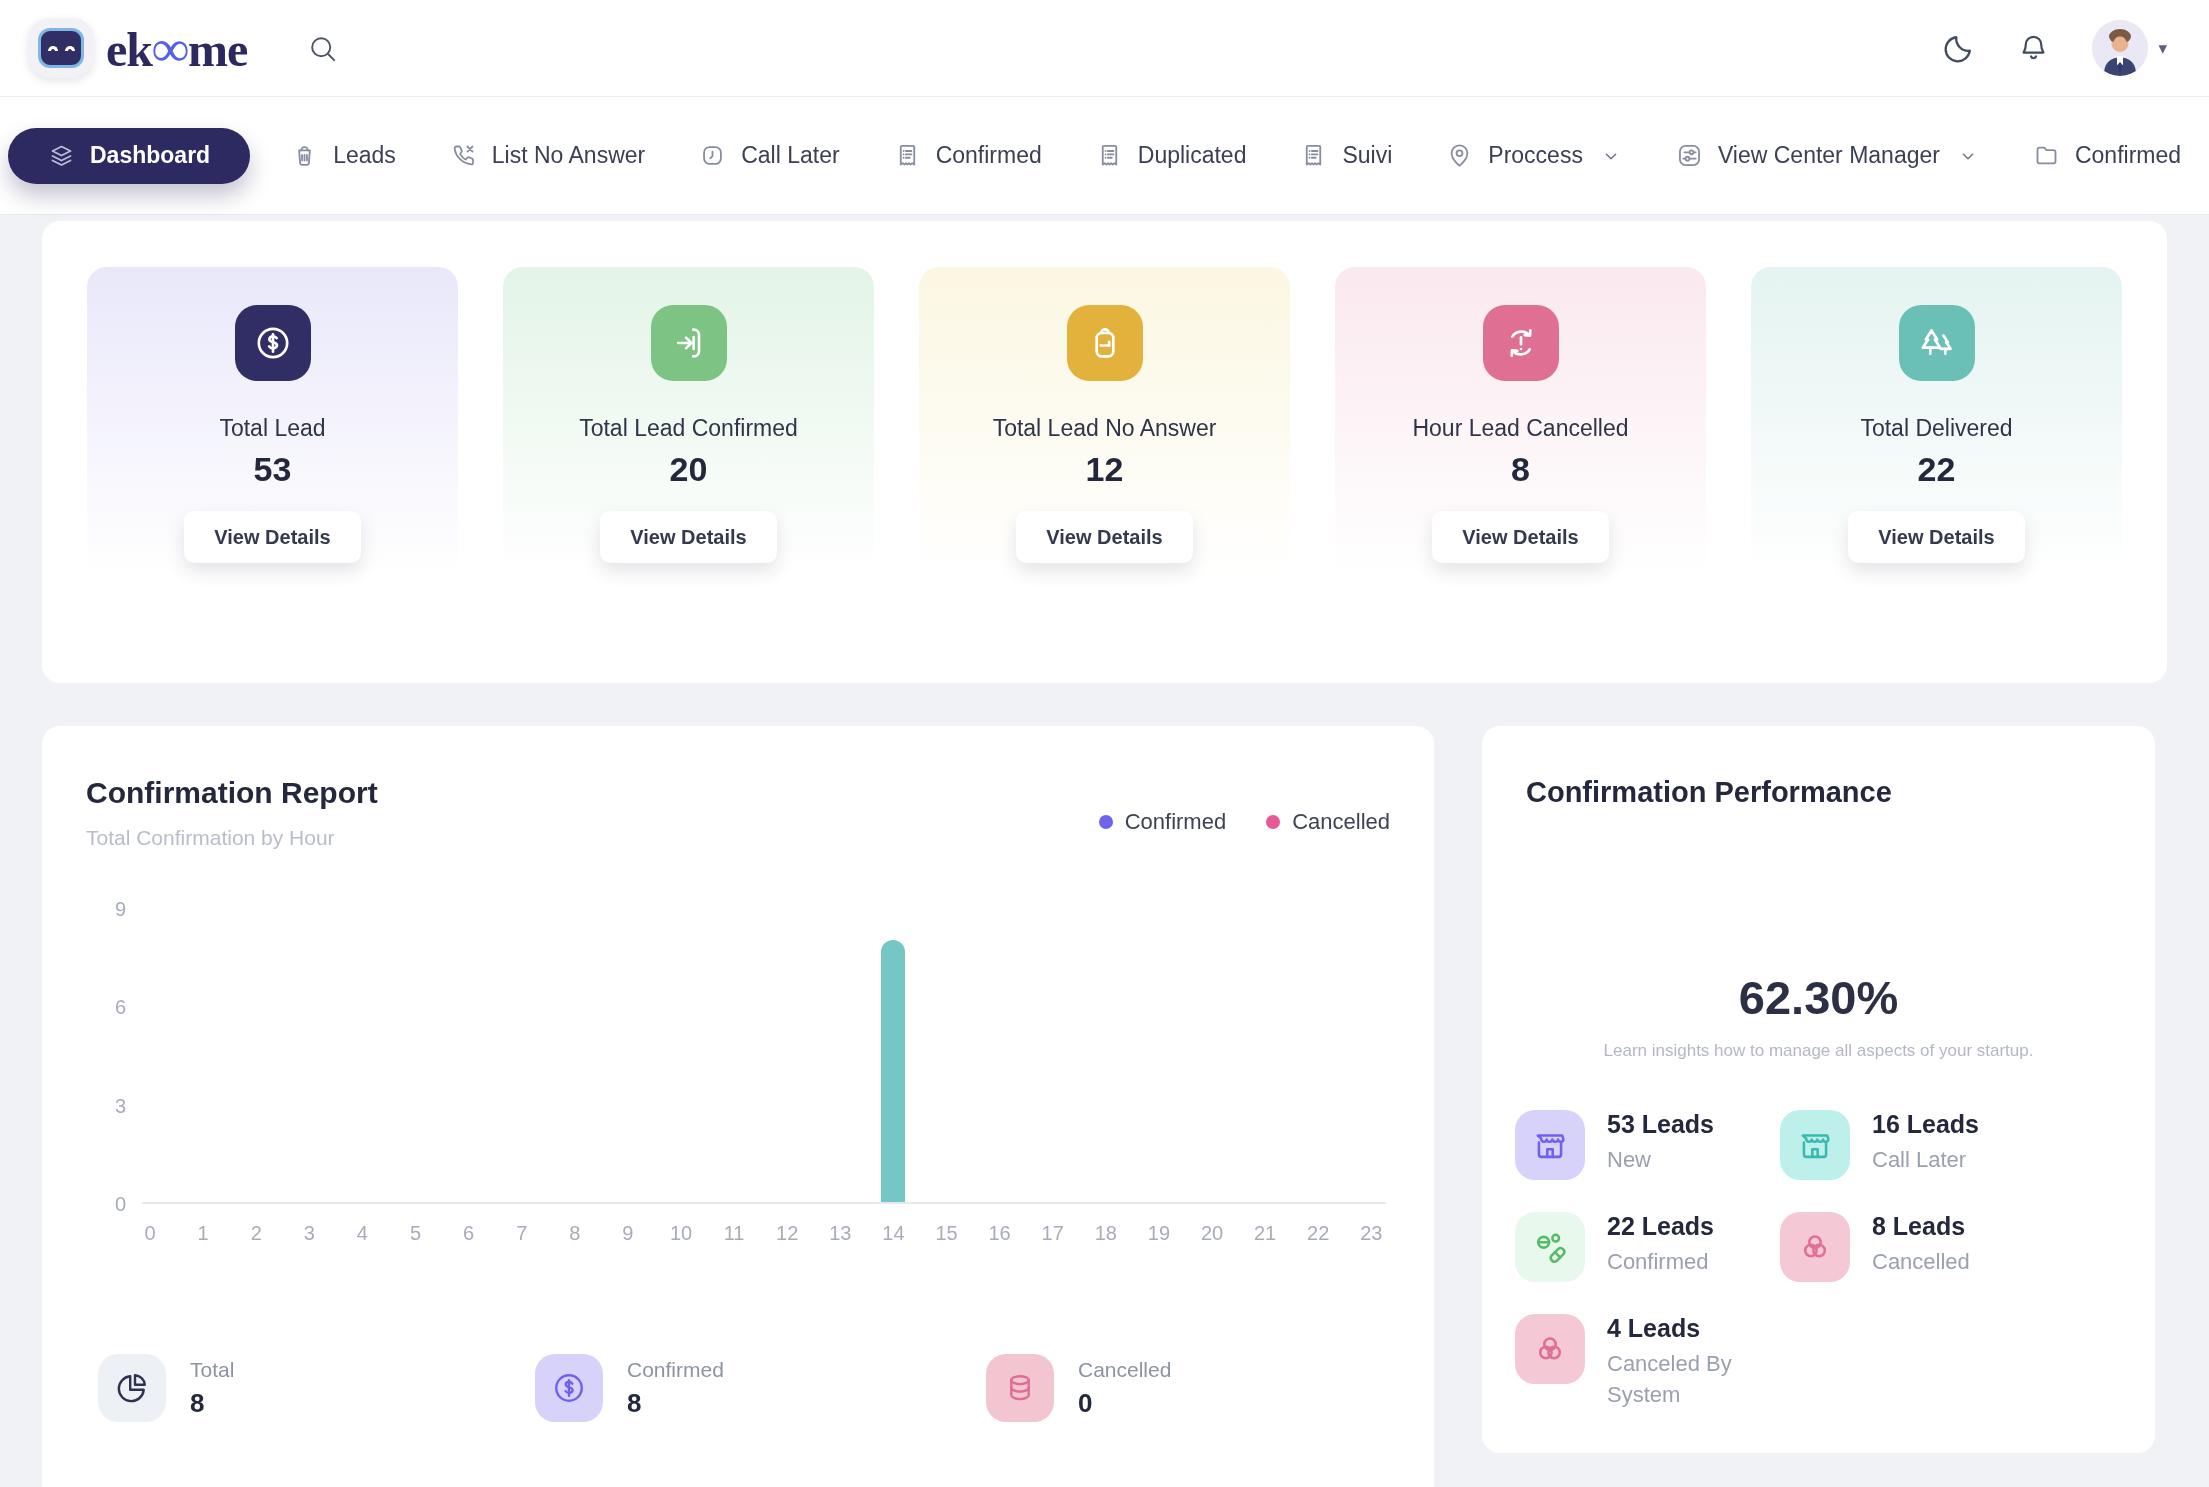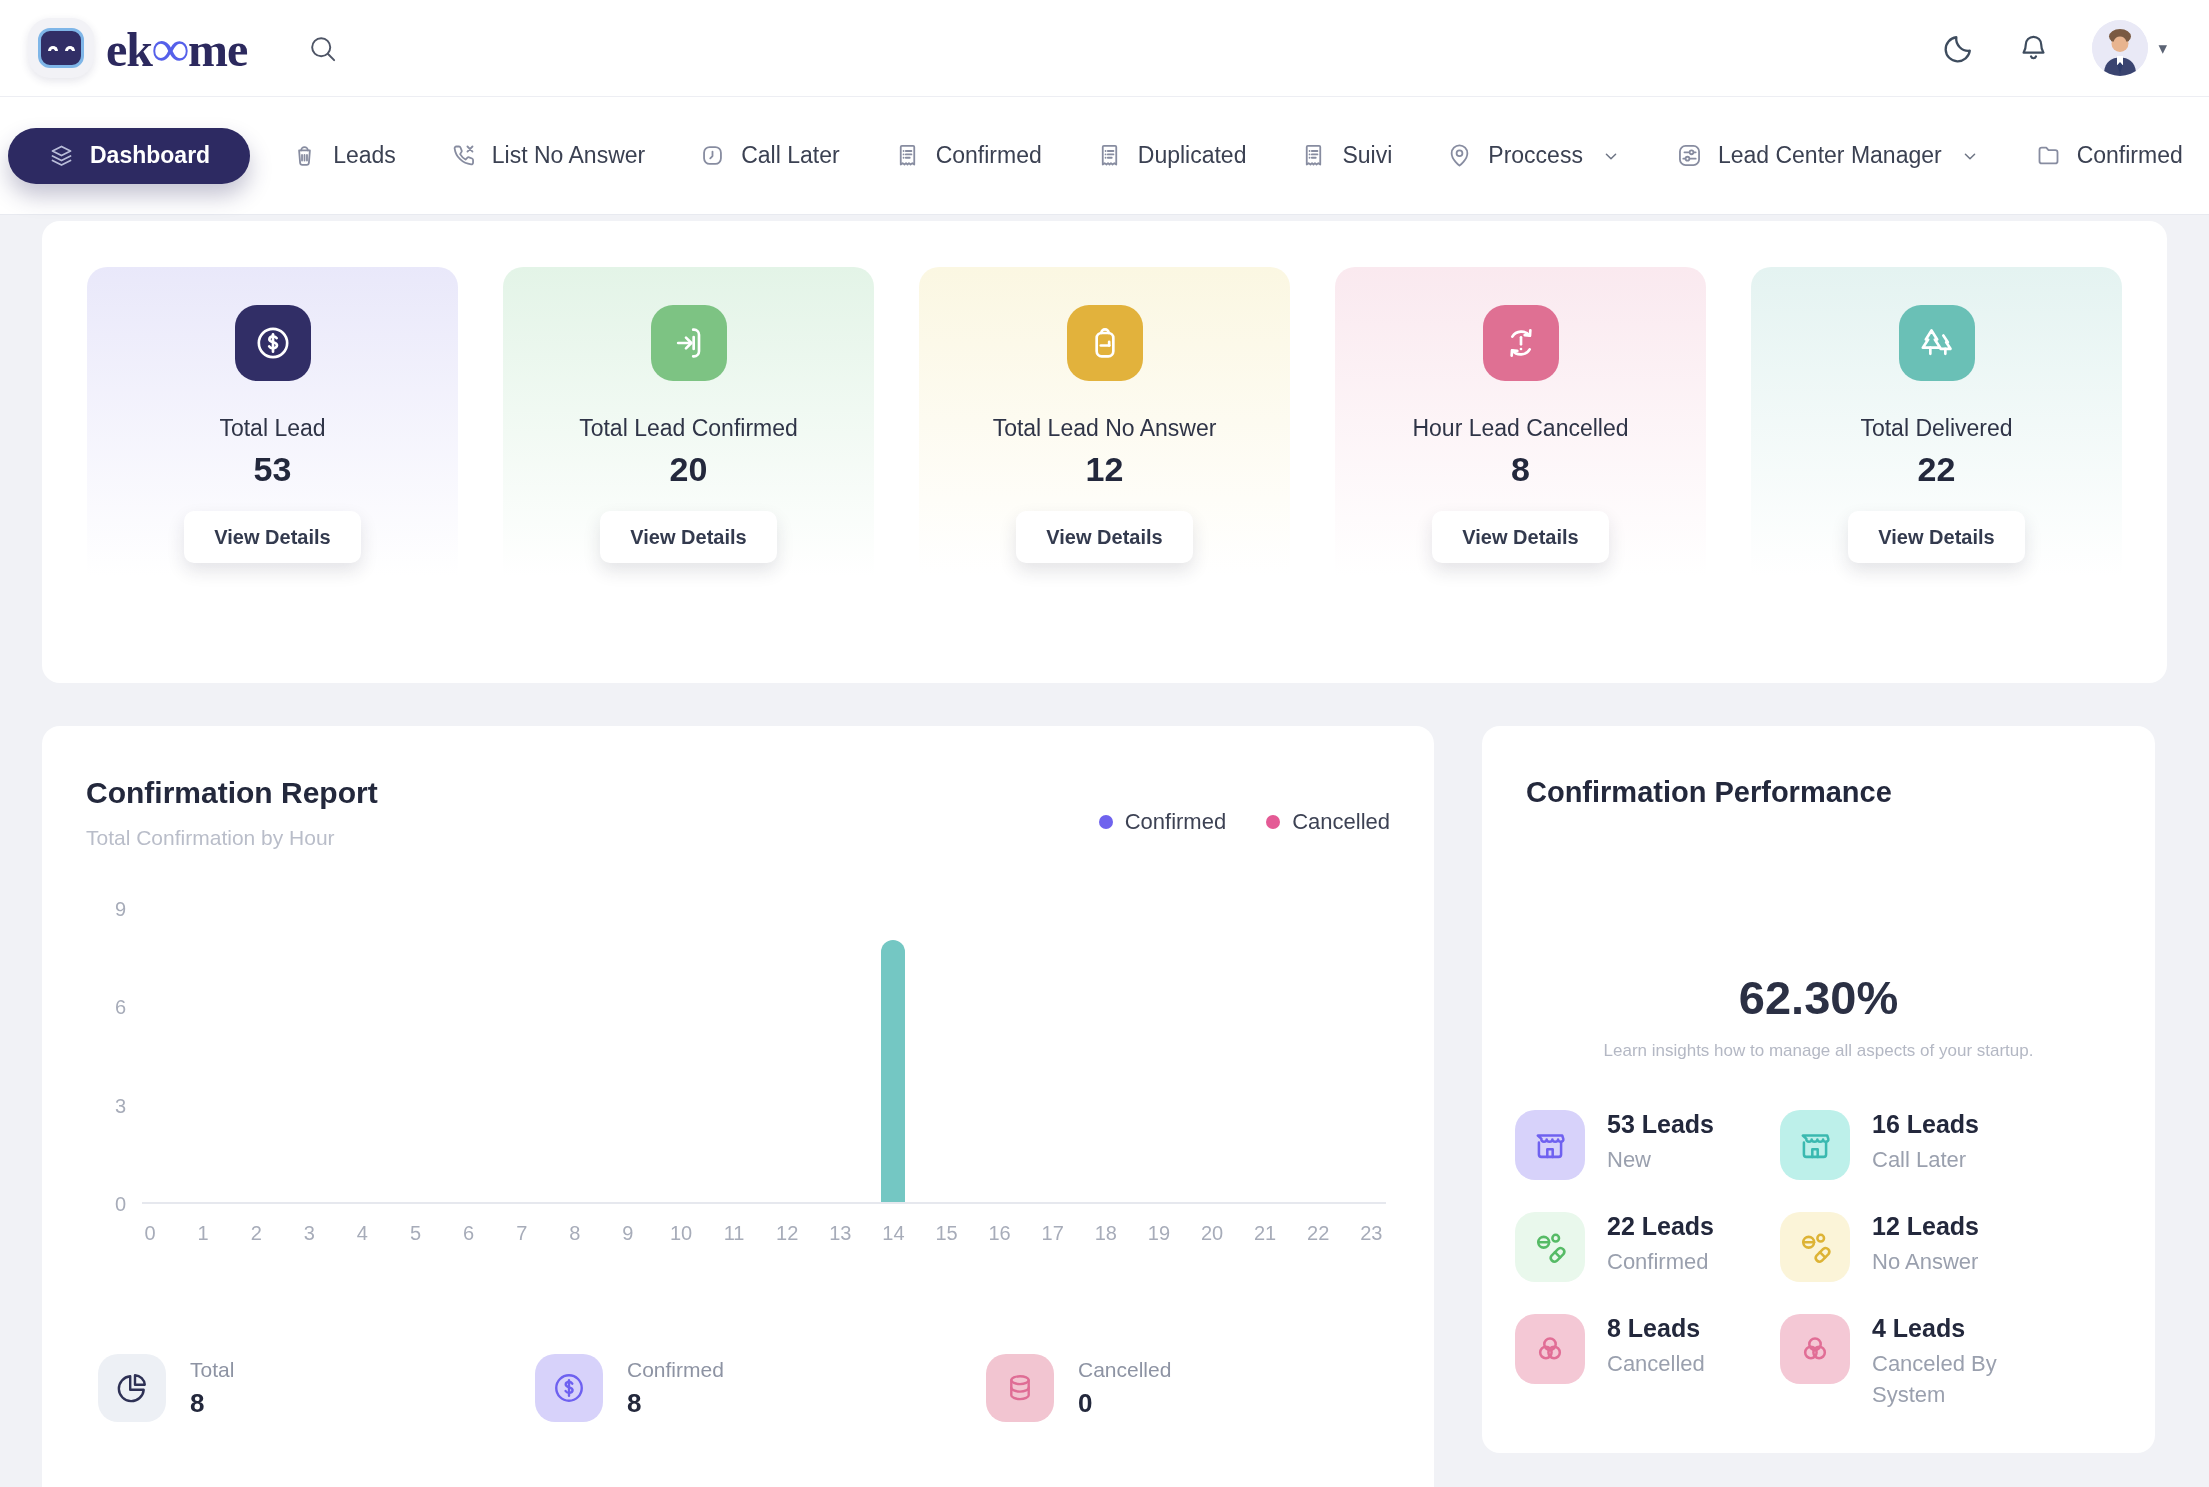--- a/index.html
+++ b/index.html
@@ -208,21 +208,21 @@
     </div>
     <div class="nav-item">
       <span class="nicon" style="width:27px;height:27px">
         <svg width="100%" height="100%" viewBox="0 0 24 24" fill="none" stroke="currentColor" stroke-width="1.6" stroke-linecap="round" stroke-linejoin="round">
           <rect x="3.5" y="3.5" width="17" height="17" rx="5"></rect>
           <path d="M7.5 9.2h3.5M16 9.2h1.5M6.5 14.8h1.5M13 14.8h4.5"></path>
           <circle cx="13.8" cy="9.2" r="1.7"></circle>
           <circle cx="10.2" cy="14.8" r="1.7"></circle>
         </svg>
       </span>
-      <span>Lead Center Manager</span>
+      <span>View Center Manager</span>
       <span class="ncaret" style="width:22px;height:22px">
         <svg width="100%" height="100%" viewBox="0 0 24 24" fill="none" stroke="currentColor" stroke-width="1.6" stroke-linecap="round" stroke-linejoin="round">
           <path d="M7 10l5 5 5-5"></path>
         </svg>
       </span>
     </div>
     <div class="nav-item">
       <span class="nicon" style="width:27px;height:27px">
         <svg width="100%" height="100%" viewBox="0 0 24 24" fill="none" stroke="currentColor" stroke-width="1.6" stroke-linecap="round" stroke-linejoin="round">
           <path d="M4 7a2 2 0 0 1 2-2h4l2 2.2h6a2 2 0 0 1 2 2V17a2 2 0 0 1-2 2H6a2 2 0 0 1-2-2V7z"></path>
@@ -461,62 +461,45 @@
                   <path d="M15.1 15.3l3.3 3.3"></path>
                 </svg>
               </span>
             </div>
             <div class="perf-text">
               <div class="perf-value">22 Leads</div>
               <div class="perf-label">Confirmed</div>
             </div>
           </div>
           <div class="perf-item">
-            <div class="perf-tile" style="background:#fbf4d8;color:#ddb335">
+            <div class="perf-tile" style="background:#f4c8d5;color:#e16e96">
               <span style="width:38px;height:38px">
                 <svg width="100%" height="100%" viewBox="0 0 24 24" fill="none" stroke="currentColor" stroke-width="1.6" stroke-linecap="round" stroke-linejoin="round">
-                  <circle cx="8" cy="9" r="3.4"></circle>
-                  <path d="M4.6 9h6.8"></path>
-                  <circle cx="15.6" cy="6.4" r="2.1"></circle>
-                  <path d="M13 17.4l4.2-4.2a2.35 2.35 0 0 1 3.3 3.3l-4.2 4.2a2.35 2.35 0 0 1-3.3-3.3z"></path>
-                  <path d="M15.1 15.3l3.3 3.3"></path>
+                  <circle cx="12" cy="9" r="3.6"></circle>
+                  <circle cx="9.4" cy="14.2" r="3.6"></circle>
+                  <circle cx="14.6" cy="14.2" r="3.6"></circle>
                 </svg>
               </span>
             </div>
             <div class="perf-text">
-              <div class="perf-value">12 Leads</div>
-              <div class="perf-label">No Answer</div>
+              <div class="perf-value">8 Leads</div>
+              <div class="perf-label">Cancelled</div>
             </div>
           </div>
           <div class="perf-item">
             <div class="perf-tile" style="background:#f4c8d5;color:#e16e96">
               <span style="width:38px;height:38px">
                 <svg width="100%" height="100%" viewBox="0 0 24 24" fill="none" stroke="currentColor" stroke-width="1.6" stroke-linecap="round" stroke-linejoin="round">
                   <circle cx="12" cy="9" r="3.6"></circle>
                   <circle cx="9.4" cy="14.2" r="3.6"></circle>
                   <circle cx="14.6" cy="14.2" r="3.6"></circle>
                 </svg>
               </span>
             </div>
             <div class="perf-text">
-              <div class="perf-value">8 Leads</div>
-              <div class="perf-label">Cancelled</div>
-            </div>
-          </div>
-          <div class="perf-item">
-            <div class="perf-tile" style="background:#f4c8d5;color:#e16e96">
-              <span style="width:38px;height:38px">
-                <svg width="100%" height="100%" viewBox="0 0 24 24" fill="none" stroke="currentColor" stroke-width="1.6" stroke-linecap="round" stroke-linejoin="round">
-                  <circle cx="12" cy="9" r="3.6"></circle>
-                  <circle cx="9.4" cy="14.2" r="3.6"></circle>
-                  <circle cx="14.6" cy="14.2" r="3.6"></circle>
-                </svg>
-              </span>
-            </div>
-            <div class="perf-text">
               <div class="perf-value">4 Leads</div>
               <div class="perf-label">Canceled By System</div>
             </div>
           </div>
         </div>
     </div>
   </div>
 
 </div>
 

